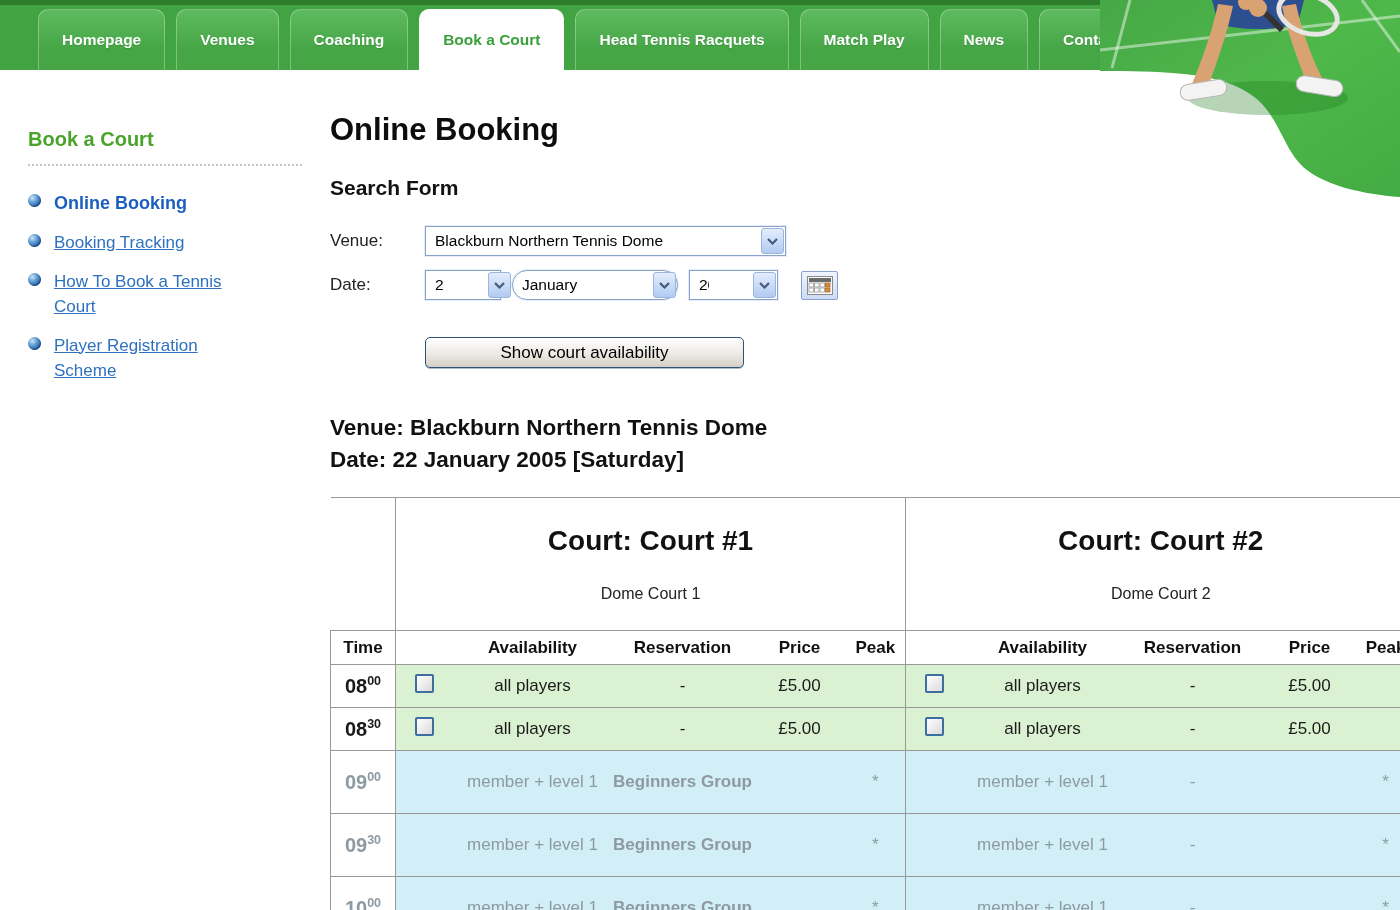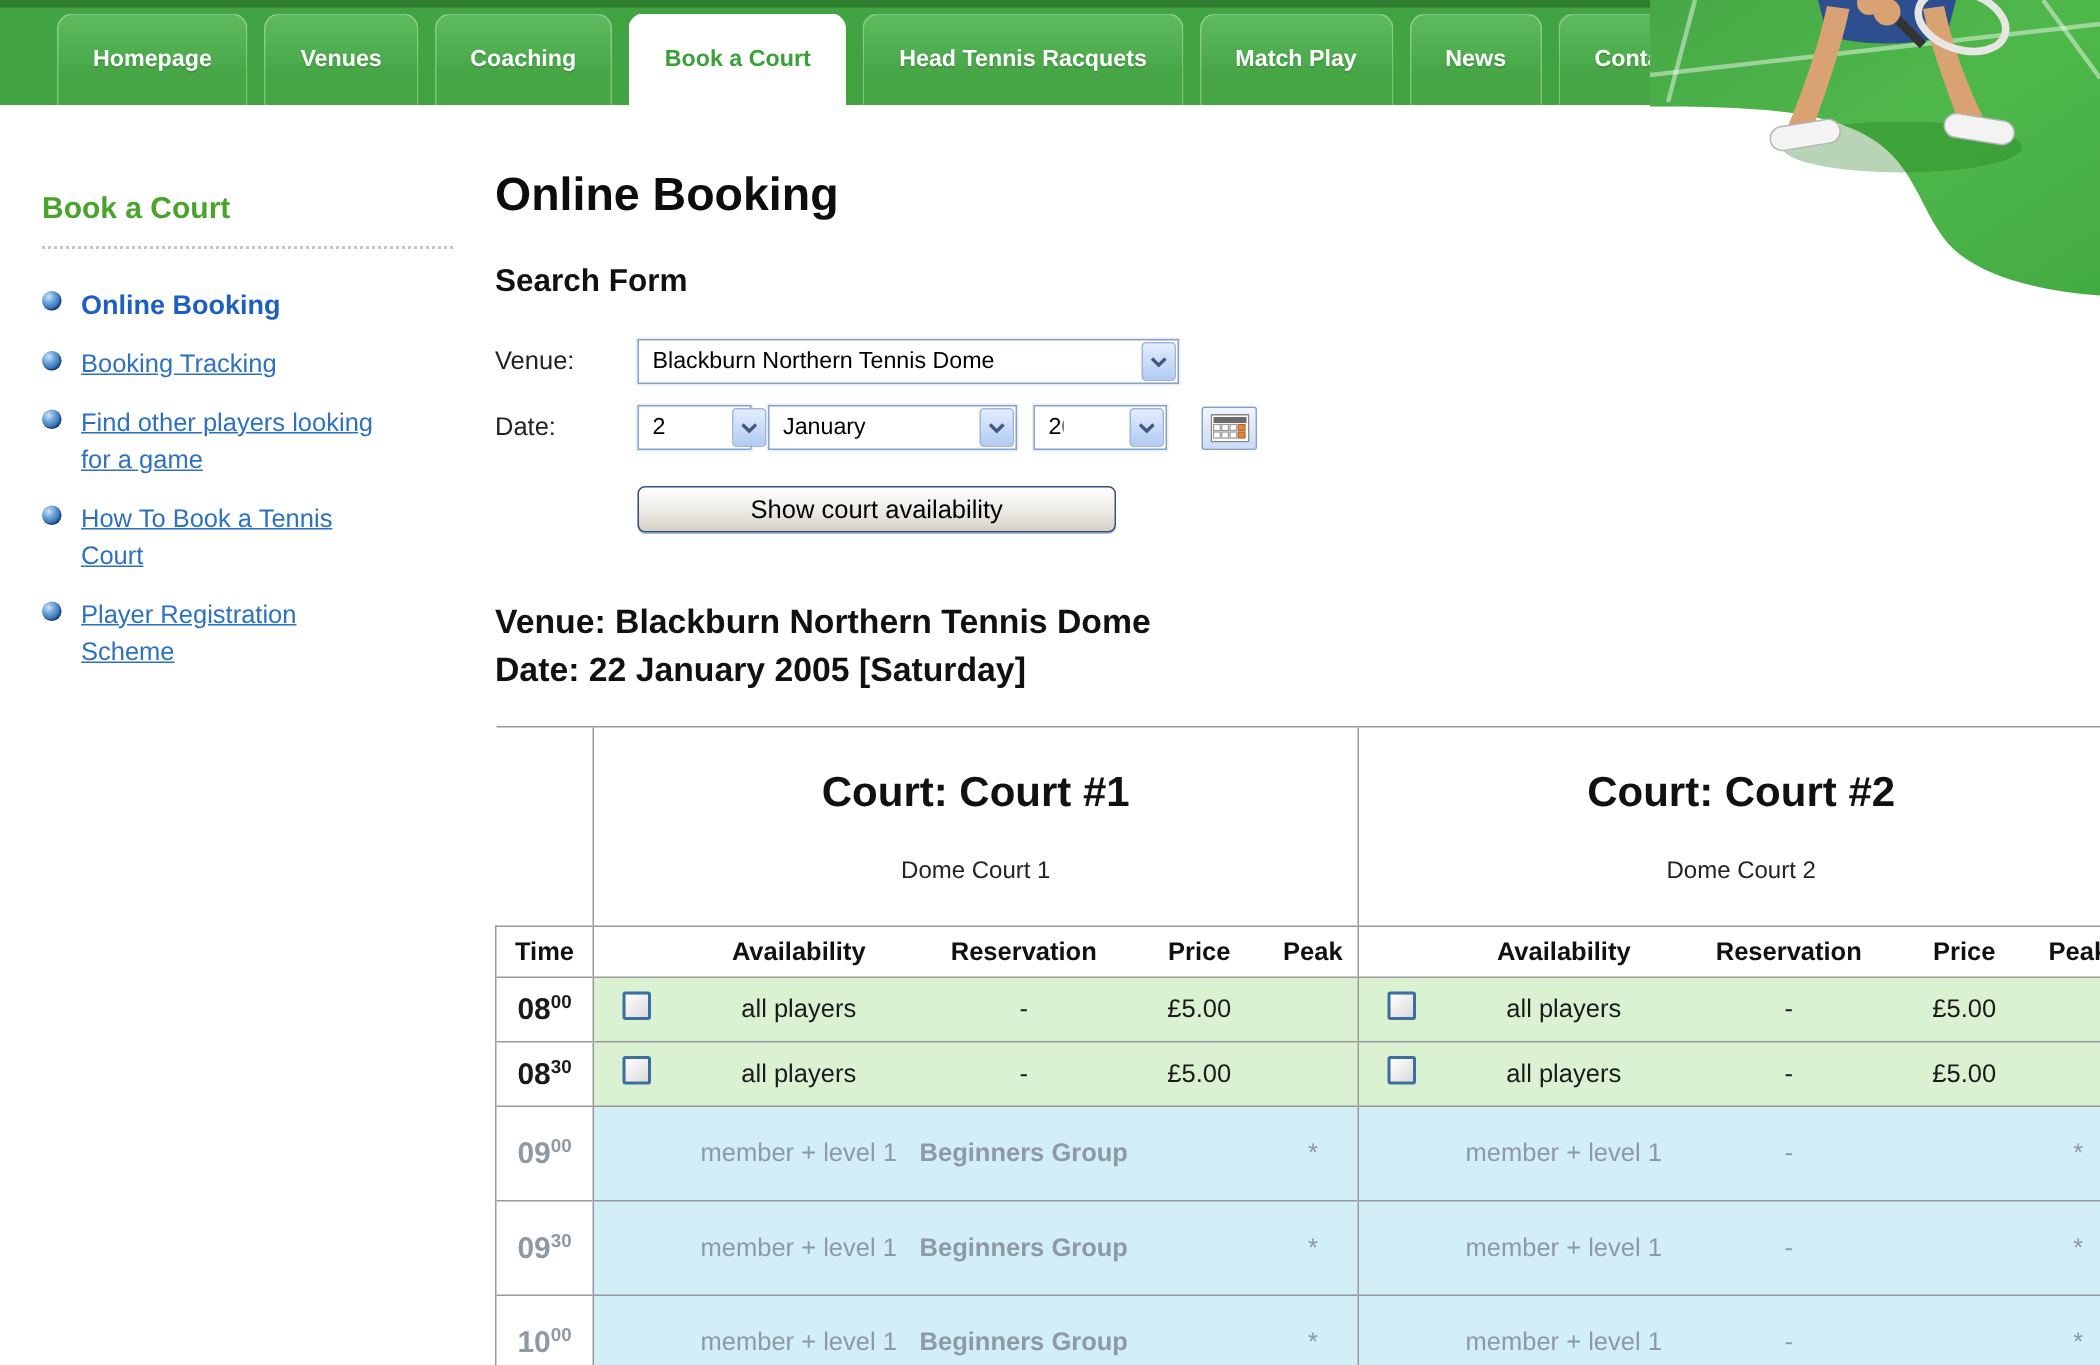--- a/index.html
+++ b/index.html
@@ -70,32 +70,32 @@
     font-size:15.5px; white-space:nowrap; overflow:hidden; color:#000;
   }
   .xp-arrow {
     width:23px; margin:1px; border-radius:3px; flex:none;
     background:linear-gradient(#e3edfd,#b2cbf2);
     border:1px solid #9cb5df;
     display:flex; align-items:center; justify-content:center;
   }
   .w-venue { width:361px; }
   .w-day   { width:76px;  }
-  .w-month { width:166px; }
+  .w-month { width:166px;border-radius:15px; }
   .w-year  { width:89px; }
 
   .cal-btn {
     width:37px; height:29px; margin-left:12px; padding:0;
     border:1px solid #87a1ca; border-radius:2px;
     background:linear-gradient(#f0f5fe,#ccdbf6);
     display:flex; align-items:center; justify-content:center; cursor:pointer;
   }
 
   .xp-button {
-    margin:10px 0 0 95px; width:319px; height:31px;
+    margin:23px 0 0 95px; width:319px; height:31px;
     font-family:"Liberation Sans", sans-serif; font-size:17px; color:#000;
     background:linear-gradient(#ffffff,#eceae4 55%,#d4d0c6);
     border:1px solid #30507a; border-radius:5px;
     box-shadow:0 1px 0 #a9bcd4; cursor:pointer;
   }
 
   .results-heading { margin-top:44px; font-size:22.5px; font-weight:bold; line-height:1.4; }
 
   
   table.booking { border-collapse:collapse; table-layout:fixed; width:1085px; margin-top:22px; }
@@ -172,24 +172,20 @@
 <div class="sidebar">
   <div class="sidebar-title">Book a Court</div>
   <ul class="side-list">
     <li class="side-item">
       <span class="bullet"></span>
       <span class="side-link current">Online Booking</span>
     </li>
     <li class="side-item">
       <span class="bullet"></span>
       <span class="side-link">Booking Tracking</span>
-    </li>
-    <li class="side-item">
-      <span class="bullet"></span>
-      <span class="side-link">Find other players looking for a game</span>
     </li>
     <li class="side-item">
       <span class="bullet"></span>
       <span class="side-link">How To Book a Tennis Court</span>
     </li>
     <li class="side-item">
       <span class="bullet"></span>
       <span class="side-link">Player Registration Scheme</span>
     </li>
   </ul>

